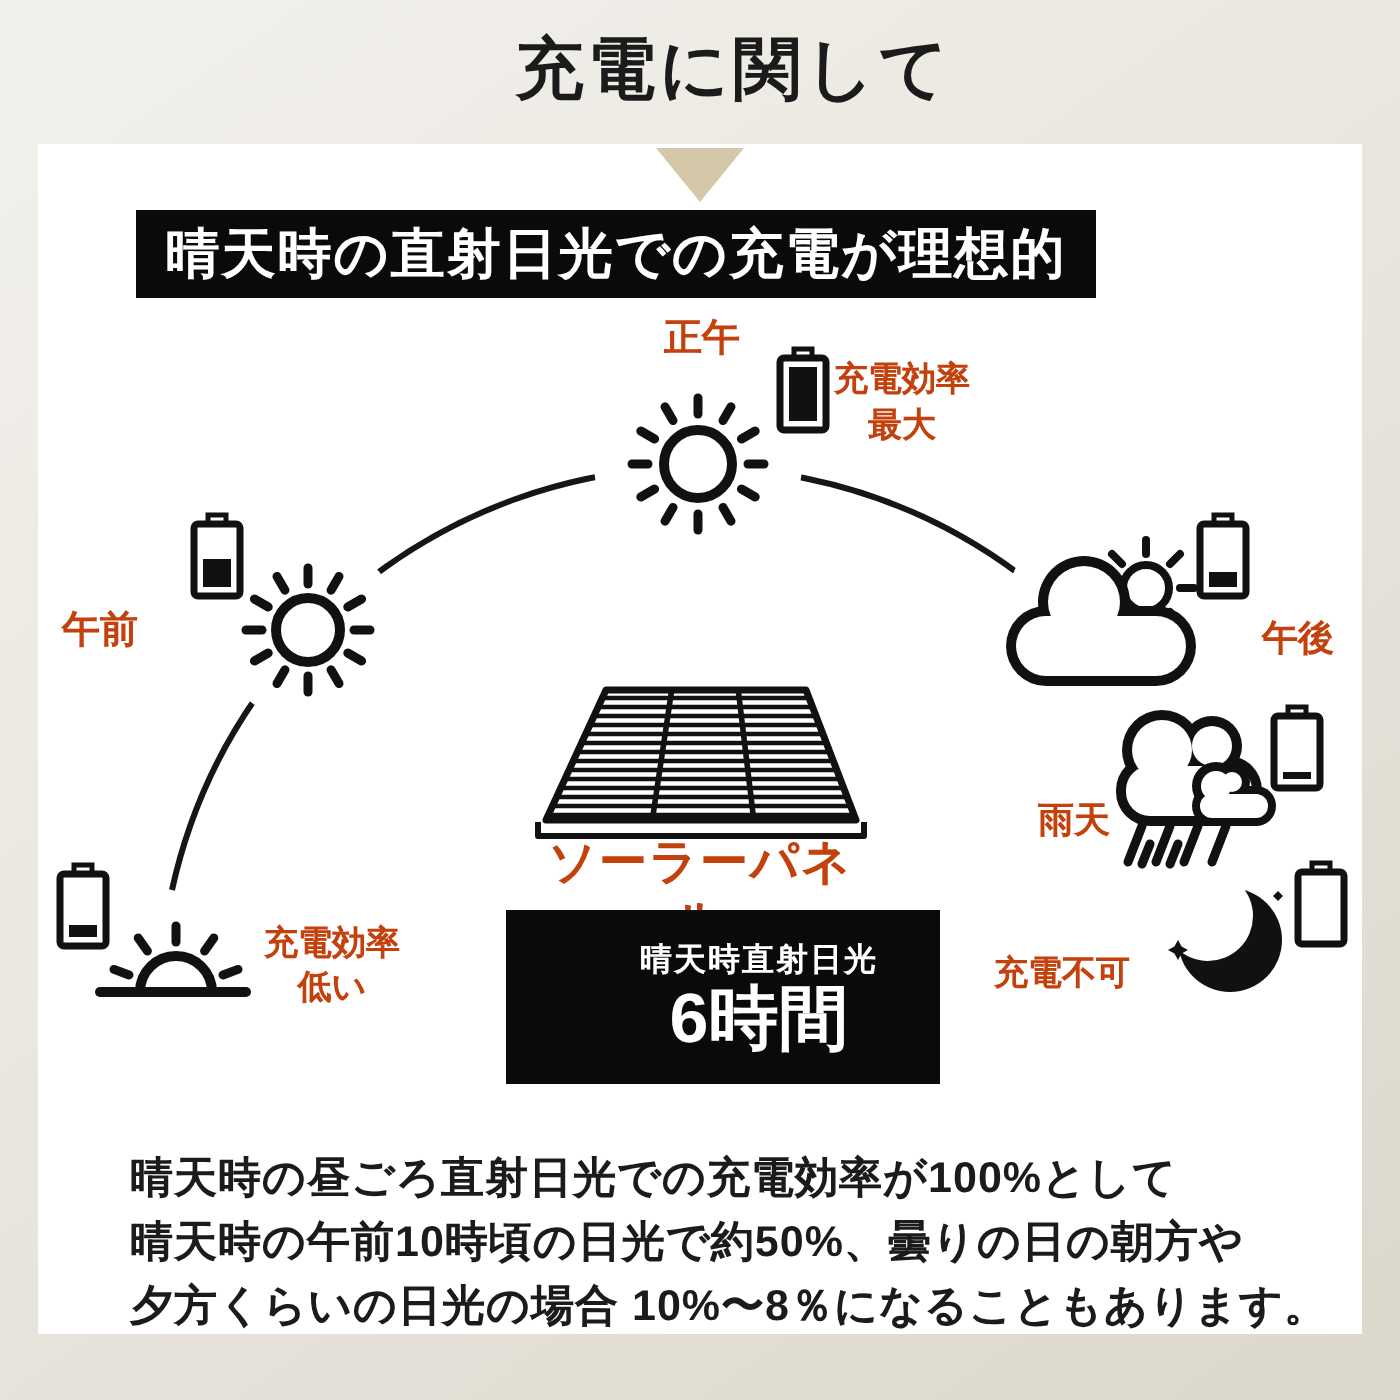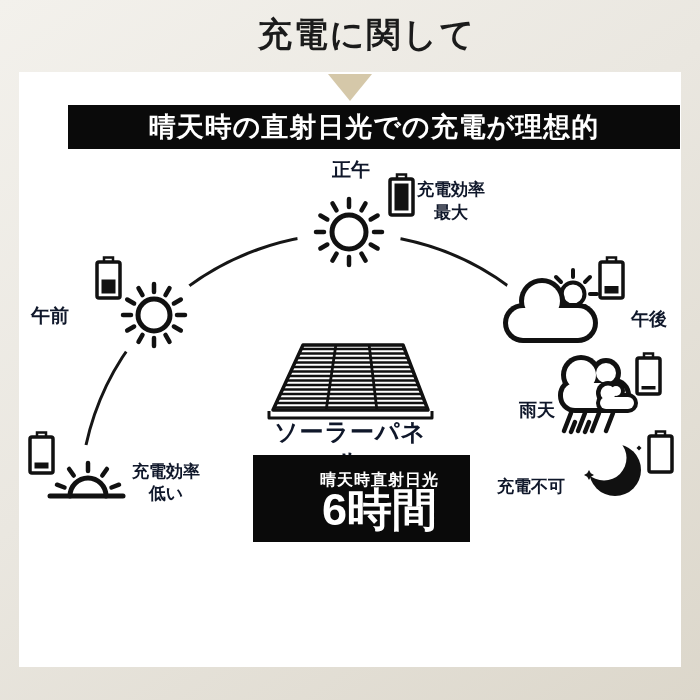--- a/index.html
+++ b/index.html
@@ -15,41 +15,41 @@
   .card{
     position:absolute; left:19px; top:72px; width:662px; height:595px;
     background:#ffffff;
   }
   .down-triangle{
     position:absolute; left:309px; top:2px; width:0; height:0;
     border-left:22px solid transparent; border-right:22px solid transparent;
     border-top:27px solid #d5c8a9;
   }
   .banner{
-    position:absolute; left:49px; top:33px; width:612px; height:44px;
+    position:absolute; left:49px; top:33px; width:480px; height:44px;
     background:#0a0a0a; color:#ffffff; font-size:27px; font-weight:bold;
     line-height:44px; text-align:center; letter-spacing:1px; white-space:nowrap;
   }
   .diagram-svg{ position:absolute; left:0; top:0; width:662px; height:595px; }
-  .label{ position:absolute; font-weight:bold; color:#0f172a; text-align:center; line-height:1.2; }
+  .label{ position:absolute; font-weight:bold; color:#c2410c; text-align:center; line-height:1.2; }
   .lbl-noon{ left:302px; top:87px; width:60px; font-size:19px; }
   .lbl-noon-note{ left:394px; top:106px; width:76px; font-size:17px; line-height:23px; }
   .lbl-morning{ left:1px; top:233px; width:60px; font-size:19px; }
   .lbl-afternoon{ left:600px; top:237px; width:60px; font-size:18px; }
   .lbl-rainy{ left:487px; top:328px; width:62px; font-size:18px; }
   .lbl-night{ left:466px; top:405px; width:92px; font-size:17px; }
   .lbl-lowsun{ left:97px; top:389px; width:100px; font-size:17px; line-height:22px; }
   .lbl-panel{ left:251px; top:346px; width:160px; font-size:24px; letter-spacing:1px; }
   .infobox{
     position:absolute; left:234px; top:383px; width:181px; height:87px;
     background:#0a0a0a; color:#ffffff; text-align:center;
     display:flex; flex-direction:column; justify-content:center; gap:1px;padding-left:36px;
   }
   .infobox .small{ font-size:16px; font-weight:bold; letter-spacing:1px; }
-  .infobox .big{ font-size:45px; font-weight:bold; line-height:36px; }
+  .infobox .big{ font-size:35px; font-weight:bold; line-height:36px; }
   .footer{
     position:absolute; left:46px; top:501px; width:596px;
     font-size:21.5px; font-weight:600; line-height:32px; color:#1b1b1b;
     letter-spacing:0.5px; white-space:nowrap;
   }
 </style>
 </head>
 <body>
 
 <div class="page">
@@ -256,15 +256,20 @@
       <div>充電効率</div>
       <div>低い</div>
     </div>
     <div class="label lbl-panel">ソーラーパネル</div>
 
     <div class="infobox">
       <div class="small">晴天時直射日光</div>
       <div class="big">6時間</div>
     </div>
 
+    <div class="footer">
+      <div>晴天時の昼ごろ直射日光での充電効率が100%として</div>
+      <div>晴天時の午前10時頃の日光で約50%、曇りの日の朝方や</div>
+      <div>夕方くらいの日光の場合 10%〜8％になることもあります。</div>
+    </div>
 
   </div>
 </div>
 
 </body></html>

